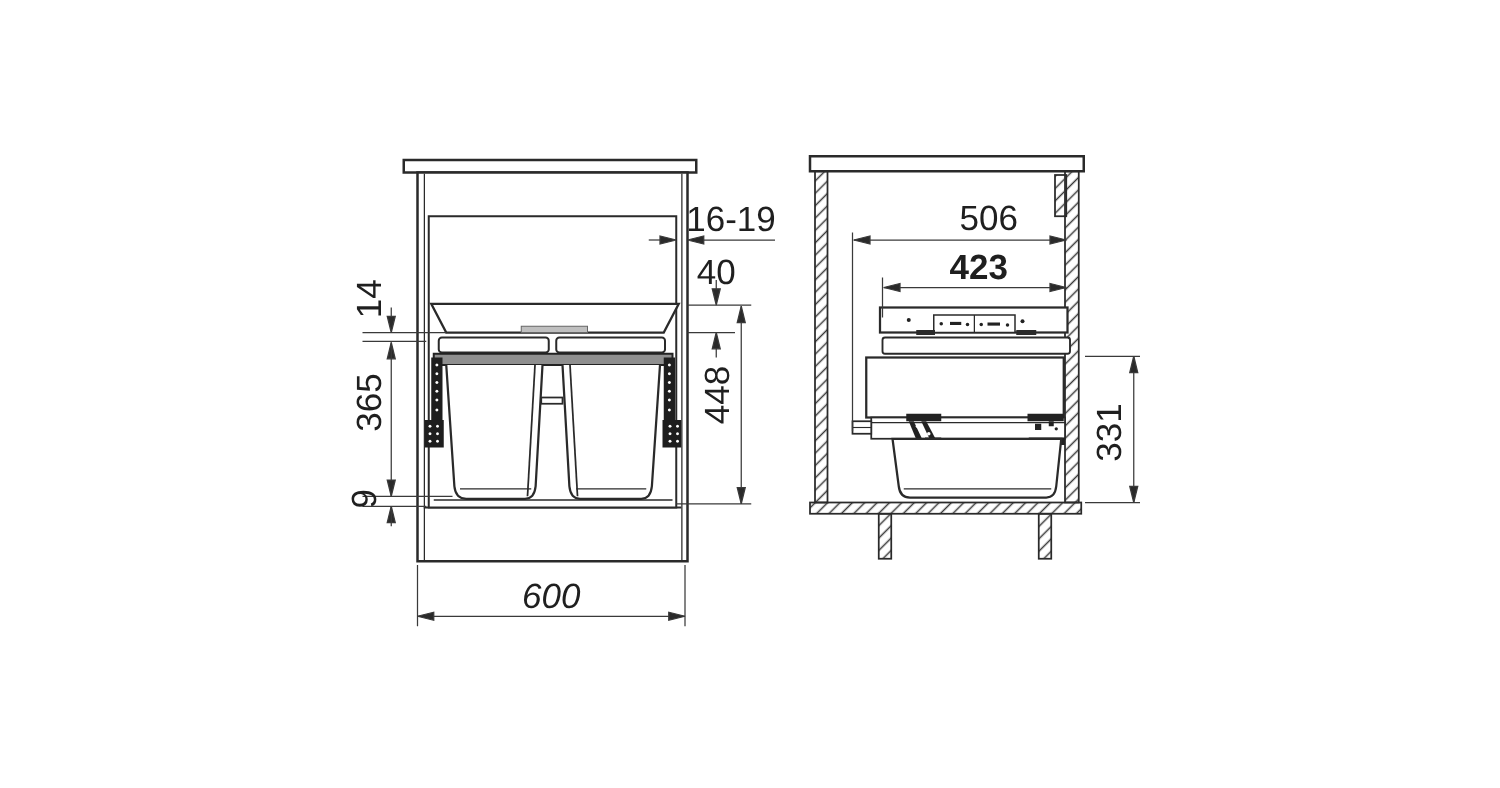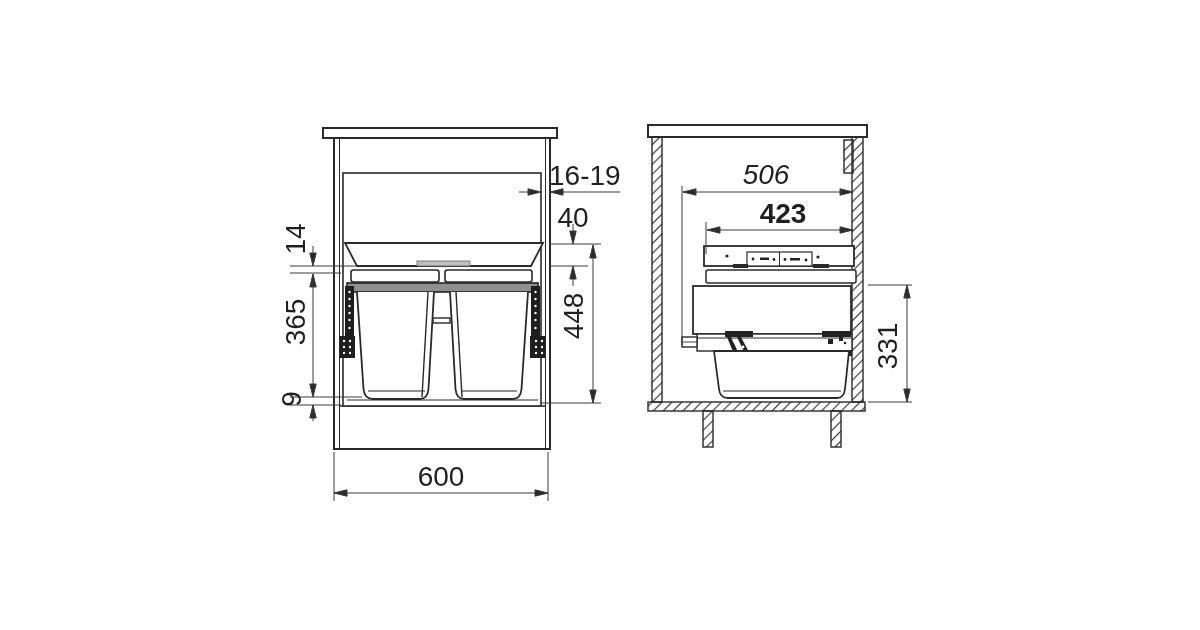--- a/index.html
+++ b/index.html
@@ -215,19 +215,19 @@
     </g>
   </g>
 </svg>
 
   <div class="dim" style="left:549px;top:160px;">16-19</div>
   <div class="dim" style="left:553px;top:202px;width:40px;">40</div>
   <div class="dim rot" style="left:276px;top:223px;width:40px;">14</div>
   <div class="dim rot" style="left:266px;top:306px;width:60px;">365</div>
   <div class="dim rot" style="left:272px;top:383px;width:40px;">9</div>
   <div class="dim rot" style="left:544px;top:300px;width:60px;">448</div>
-  <div class="dim" style="left:411px;top:461px;width:60px;">600</div>
-
-  <div class="dim" style="left:736px;top:159px;width:60px;font-style:italic;">506</div>
+  <div class="dim" style="left:411px;top:461px;width:60px;font-style:italic;">600</div>
+
+  <div class="dim" style="left:761px;top:159px;width:60px;">506</div>
   <div class="dim" style="left:753px;top:198px;width:60px;font-weight:bold;">423</div>
   <div class="dim rot" style="left:858px;top:330px;width:60px;">331</div>
 
 </div>
 
 </body></html>

